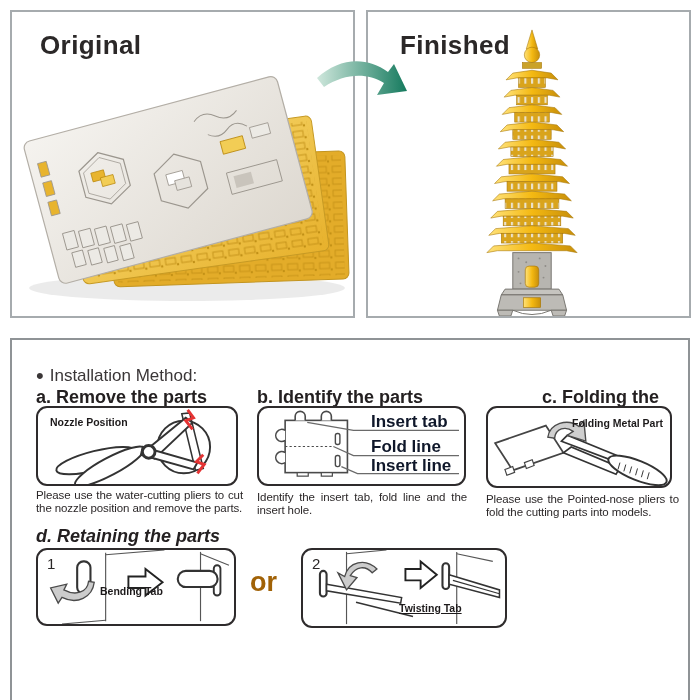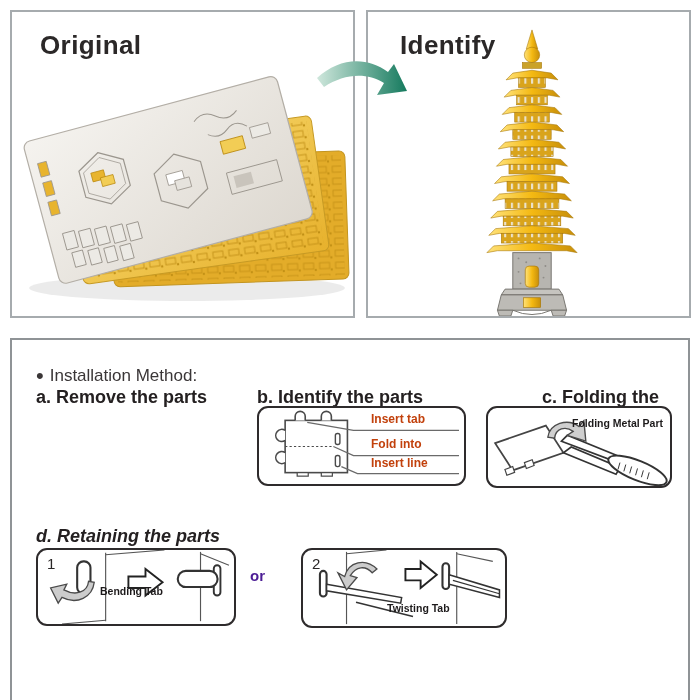--- a/index.html
+++ b/index.html
@@ -29,31 +29,31 @@
   #box-a{left:24px;top:66px;width:202px;height:80px;}
   #box-b{left:245px;top:66px;width:209px;height:80px;}
   #box-c{left:474px;top:66px;width:186px;height:82px;}
   #box-d1{left:24px;top:208px;width:200px;height:78px;}
   #box-d2{left:289px;top:208px;width:206px;height:80px;}
   .diagram-box svg{position:absolute;left:0;top:0;width:100%;height:100%;}
   .diag-label{position:absolute;font-size:10.5px;font-weight:bold;color:#1d1a1b;white-space:nowrap;}
   #label-nozzle{left:12px;top:8px;}
   #label-folding{left:84px;top:9px;}
   #label-bending{left:62px;top:35px;}
-  #label-twisting{left:84px;top:52px;}
-  .b-label{position:absolute;font-size:12px;font-weight:bold;color:#c2410c;white-space:nowrap;}
+  #label-twisting{left:96px;top:52px;text-decoration:underline;}
+  .b-label{position:absolute;font-size:17px;font-weight:bold;color:#0f172a;white-space:nowrap;}
   #blabel-0{left:112px;top:4px;}
   #blabel-1{left:112px;top:29px;}
   #blabel-2{left:112px;top:48px;}
   .opt-number{position:absolute;left:9px;top:5px;font-size:15px;color:#2a2727;}
   .caption{position:absolute;font-size:11.5px;line-height:1.14;text-align:justify;color:#2b2728;letter-spacing:-0.1px;}
   #caption-a{left:24px;top:149px;width:207px;}
   #caption-b{left:245px;top:151px;width:210px;}
   #caption-c{left:474px;top:153px;width:193px;}
-  #or-sep{position:absolute;left:238px;top:227px;font-size:15px;font-weight:bold;color:#4c1d95;}
+  #or-sep{position:absolute;left:238px;top:227px;font-size:27px;font-weight:bold;color:#a16207;}
 </style>
 </head>
 <body>
 
 <div class="panel" id="panel-original">
   <div class="panel-title" id="title-original">Original</div>
   <svg id="sheets-art" viewBox="0 0 341 256">
     <defs>
       <linearGradient id="goldSheet" x1="0" y1="0" x2="1" y2="1">
         <stop offset="0" stop-color="#f9dd77"></stop>
@@ -117,21 +117,21 @@
   <defs>
     <linearGradient id="arrowG" x1="0" y1="0" x2="1" y2="0">
       <stop offset="0" stop-color="#cfe7dc"></stop>
         <stop offset="1" stop-color="#157a5e"></stop>
     </linearGradient>
   </defs>
   <path d="M3,28 C25,8 52,6 74,22 L80,14 93,41 63,45 70,33 C52,22 30,24 10,37 Z" fill="url(#arrowG)"></path>
 </svg>
 
 <div class="panel" id="panel-finished">
-  <div class="panel-title" id="title-finished">Identify</div>
+  <div class="panel-title" id="title-finished">Finished</div>
   <svg id="pagoda-art" viewBox="0 0 160 300">
     <defs>
       <linearGradient id="gGold" x1="0" y1="0" x2="1" y2="0">
         <stop offset="0" stop-color="#ffe27a"></stop>
           <stop offset="0.5" stop-color="#f4b912"></stop>
           <stop offset="1" stop-color="#c88f0a"></stop>
       </linearGradient>
       <pattern id="bodyPat" width="7" height="10" patternUnits="userSpaceOnUse">
         <rect width="7" height="10" fill="#d9a41c"></rect>
         <rect x="2" y="2" width="2.2" height="6" fill="#efeeea" opacity="0.85"></rect>
@@ -185,39 +185,53 @@
 
 <div class="panel" id="main-panel">
   <div id="inst-heading">
     <span class="bullet">•</span><span>Installation Method:</span>
   </div>
 
   <div class="step-title" id="title-a">a. Remove the parts</div>
   <div class="step-title" id="title-b">b. Identify the parts</div>
   <div class="step-title" id="title-c">c. Folding the parts</div>
 
+  <div class="diagram-box" id="box-a">
+    <svg viewBox="0 0 200 78">
+      <circle cx="148" cy="40" r="27" fill="none" stroke="#333" stroke-width="2"></circle>
+      <polygon points="146,6 154,5 168,62 160,64" fill="#fff" stroke="#333" stroke-width="1.6"></polygon>
+      <ellipse cx="58" cy="54" rx="42" ry="10" fill="#fff" stroke="#333" stroke-width="2" transform="rotate(-14 58 54)"></ellipse>
+      <ellipse cx="72" cy="60" rx="40" ry="9" fill="#fff" stroke="#333" stroke-width="2" transform="rotate(-28 72 60)"></ellipse>
+      <polygon points="106,46 150,10 157,15 118,52" fill="#fff" stroke="#333" stroke-width="2"></polygon>
+      <polygon points="106,40 162,56 158,63 104,48" fill="#fff" stroke="#333" stroke-width="2"></polygon>
+      <circle cx="112" cy="45" r="6.5" fill="#fff" stroke="#333" stroke-width="3"></circle>
+      <polyline points="152,2 158,10 150,13 157,22" fill="none" stroke="#e53333" stroke-width="3"></polyline>
+      <polyline points="168,48 161,55 169,58 162,67" fill="none" stroke="#e53333" stroke-width="3"></polyline>
+    </svg>
+    <div class="diag-label" id="label-nozzle">Nozzle Position</div>
+  </div>
 
   <div class="diagram-box" id="box-b">
     <svg viewBox="0 0 204 75">
       <rect x="26" y="12" width="62" height="52" fill="#fff" stroke="#4a4a4a" stroke-width="1.6"></rect>
       <path d="M36,12 v-4 a5,5 0 0 1 10,0 v4" fill="#fff" stroke="#4a4a4a" stroke-width="1.6"></path>
       <path d="M62,12 v-4 a5,5 0 0 1 10,0 v4" fill="#fff" stroke="#4a4a4a" stroke-width="1.6"></path>
       <path d="M26,22 a6,6 0 1 0 0,10" fill="#fff" stroke="#4a4a4a" stroke-width="1.6"></path>
       <path d="M26,44 a6,6 0 1 0 0,10" fill="#fff" stroke="#4a4a4a" stroke-width="1.6"></path>
       <rect x="38" y="64" width="11" height="3.5" fill="#fff" stroke="#4a4a4a" stroke-width="1.2"></rect>
       <rect x="62" y="64" width="11" height="3.5" fill="#fff" stroke="#4a4a4a" stroke-width="1.2"></rect>
       <rect x="76" y="25" width="4.5" height="11" rx="2" fill="#fff" stroke="#4a4a4a" stroke-width="1.4"></rect>
       <rect x="76" y="47" width="4.5" height="11" rx="2" fill="#fff" stroke="#4a4a4a" stroke-width="1.4"></rect>
       <line x1="26" y1="38" x2="74" y2="38" stroke="#4a4a4a" stroke-width="1.2" stroke-dasharray="2.2,2.2"></line>
       <polyline points="48,14 94,22 199,22" fill="none" stroke="#6a6a6a" stroke-width="1.3"></polyline>
       <polyline points="74,38 94,47 199,47" fill="none" stroke="#6a6a6a" stroke-width="1.3"></polyline>
       <polyline points="82,58 98,65 199,65" fill="none" stroke="#6a6a6a" stroke-width="1.3"></polyline>
     </svg>
     <div class="b-label" id="blabel-0">Insert tab</div>
-    <div class="b-label" id="blabel-1">Fold into</div>
+    <div class="b-label" id="blabel-1">Fold line</div>
     <div class="b-label" id="blabel-2">Insert line</div>
   </div>
 
   <div class="diagram-box" id="box-c">
     <svg viewBox="0 0 184 80">
       <polygon points="6,36 58,18 76,46 24,64" fill="#fff" stroke="#444" stroke-width="1.8"></polygon>
       <polygon points="16,63 24,60 26,66 18,69" fill="#fff" stroke="#444" stroke-width="1.2"></polygon>
       <polygon points="36,56 44,53 46,59 38,62" fill="#fff" stroke="#444" stroke-width="1.2"></polygon>
       <polygon points="74,34 132,56 134,50 80,28" fill="#fff" stroke="#333" stroke-width="1.7"></polygon>
       <polygon points="76,46 130,68 134,61 84,40" fill="#fff" stroke="#333" stroke-width="1.7"></polygon>
@@ -228,20 +242,23 @@
         <line x1="146" y1="60" x2="144" y2="67"></line>
           <line x1="152" y1="62" x2="150" y2="69"></line>
         <line x1="158" y1="64" x2="156" y2="71"></line>
           <line x1="164" y1="66" x2="162" y2="73"></line>
       </g>
       <path d="M60,30 C62,16 80,10 92,19 L97,13 99,34 80,28 86,24 C78,18 68,21 67,31 Z" fill="#cfcfcf" stroke="#4a4a4a" stroke-width="1.4"></path>
     </svg>
     <div class="diag-label" id="label-folding">Folding Metal Part</div>
   </div>
 
+  <div class="caption" id="caption-a">Please use the water-cutting pliers to cut the nozzle position and remove the parts.</div>
+  <div class="caption" id="caption-b">Identify the insert tab, fold line and the insert hole.</div>
+  <div class="caption" id="caption-c">Please use the Pointed-nose pliers to fold the cutting parts into models.</div>
 
   <div class="step-title" id="title-d">d. Retaining the parts</div>
 
   <div class="diagram-box" id="box-d1">
     <svg viewBox="0 0 200 78">
       <g stroke="#555" stroke-width="1.2" fill="none">
         <line x1="68" y1="3" x2="68" y2="75"></line>
         <line x1="68" y1="5" x2="130" y2="0"></line>
         <line x1="168" y1="2" x2="168" y2="75"></line>
         <line x1="168" y1="4" x2="198" y2="16"></line>

